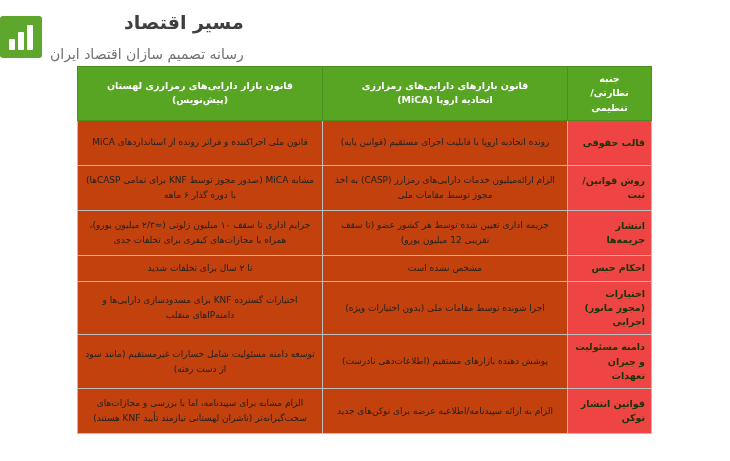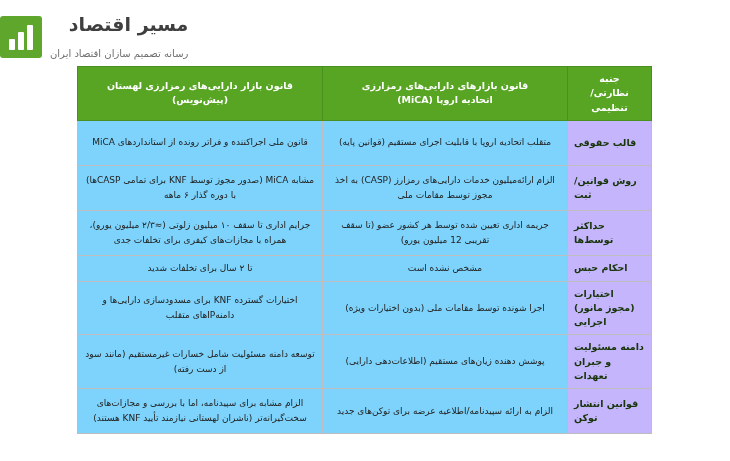--- a/index.html
+++ b/index.html
@@ -63,21 +63,21 @@
     line-height: 1.15;
   }
   .brand-title {
     font-size: 19px;
     font-weight: bold;
     color: #3f3f3f;
     letter-spacing: 1px;
     direction: rtl;
   }
   .brand-sub {
-    font-size: 10px;
+    font-size: 14px;
     color: #6f6f6f;
     direction: rtl;
     margin-top: 12px;
   }
 
   
   .table-wrap {
     position: absolute;
     top: 66px;
     right: 78px;
@@ -104,29 +104,29 @@
     color: #ffffff;
     font-size: 9.5px;
     font-weight: bold;
     line-height: 1.5;
     text-align: center;
     height: 38px;
     border-color: #4a9020;
   }
   
   td.dim {
-    background: #c4b5fd;
+    background: #ef4444;
     color: #18350a;
     font-weight: bold;
     font-size: 9.5px;
-    text-align: left;
+    text-align: right;
     line-height: 1.5;
   }
   td.cell {
-    background: #7dd3fc;
+    background: #c2410c;
     font-size: 9px;
     line-height: 1.65;
     text-align: center;
     color: #222222;
   }
   tr.r-h td { height: 34px; }
 </style>
 </head>
 <body>
 
@@ -155,46 +155,46 @@
       <thead>
         <tr>
           <th>جنبه<br>نظارتی/تنظیمی</th>
           <th>قانون بازارهای دارایی‌های رمزارزی<br>اتحادیه اروپا (MiCA)</th>
           <th>قانون بازار دارایی‌های رمزارزی لهستان (پیش‌نویس)</th>
         </tr>
       </thead>
       <tbody>
         <tr class="r-h">
           <td class="dim">قالب حقوقی</td>
-          <td class="cell">متقلب اتحادیه اروپا با قابلیت اجرای مستقیم (قوانین پایه)</td>
+          <td class="cell">رونده اتحادیه اروپا با قابلیت اجرای مستقیم (قوانین پایه)</td>
           <td class="cell">قانون ملی اجراکننده و فراتر رونده از استانداردهای MiCA</td>
         </tr>
         <tr class="r-h">
           <td class="dim">روش قوانین/ثبت</td>
           <td class="cell">الزام ارائه‌میلیون خدمات دارایی‌های رمزارز (CASP) به اخذ مجوز توسط مقامات ملی</td>
           <td class="cell">مشابه MiCA (صدور مجوز توسط KNF برای تمامی CASPها) با دوره گذار ۶ ماهه</td>
         </tr>
         <tr class="r-h">
-          <td class="dim">حداکثر توسط‌ها</td>
+          <td class="dim">انتشار جریمه‌ها</td>
           <td class="cell">جریمه اداری تعیین شده توسط هر کشور عضو (تا سقف تقریبی 12 میلیون یورو)</td>
           <td class="cell">جرایم اداری تا سقف ۱۰ میلیون زلوتی (≈۲/۳ میلیون یورو)، همراه با مجازات‌های کیفری برای تخلفات جدی</td>
         </tr>
         <tr>
           <td class="dim">احکام حبس</td>
           <td class="cell">مشخص نشده است</td>
           <td class="cell">تا ۲ سال برای تخلفات شدید</td>
         </tr>
         <tr class="r-h">
           <td class="dim">اختیارات (مجوز مانور) اجرایی</td>
           <td class="cell">اجرا شونده توسط مقامات ملی (بدون اختیارات ویژه)</td>
           <td class="cell">اختیارات گسترده KNF برای مسدودسازی دارایی‌ها و دامنه‌IP‌های متقلب</td>
         </tr>
         <tr class="r-h">
           <td class="dim">دامنه مسئولیت و جبران تعهدات</td>
-          <td class="cell">پوشش دهنده زیان‌های مستقیم (اطلاعات‌دهی دارایی)</td>
+          <td class="cell">پوشش دهنده بازار‌های مستقیم (اطلاعات‌دهی نادرست)</td>
           <td class="cell">توسعه دامنه مسئولیت شامل خسارات غیرمستقیم (مانند سود از دست رفته)</td>
         </tr>
         <tr class="r-h">
           <td class="dim">قوانین انتشار توکن</td>
           <td class="cell">الزام به ارائه سپیدنامه/اطلاعیه عرضه برای توکن‌های جدید</td>
           <td class="cell">الزام مشابه برای سپیدنامه، اما با بررسی و مجازات‌های سخت‌گیرانه‌تر (ناشران لهستانی نیازمند تأیید KNF هستند)</td>
         </tr>
       </tbody>
     </table>
   </div>

